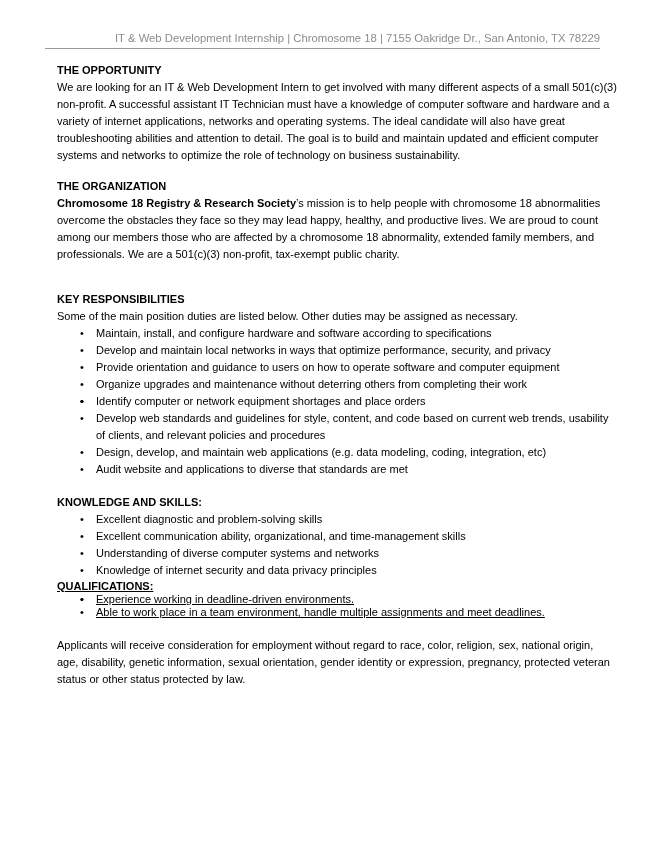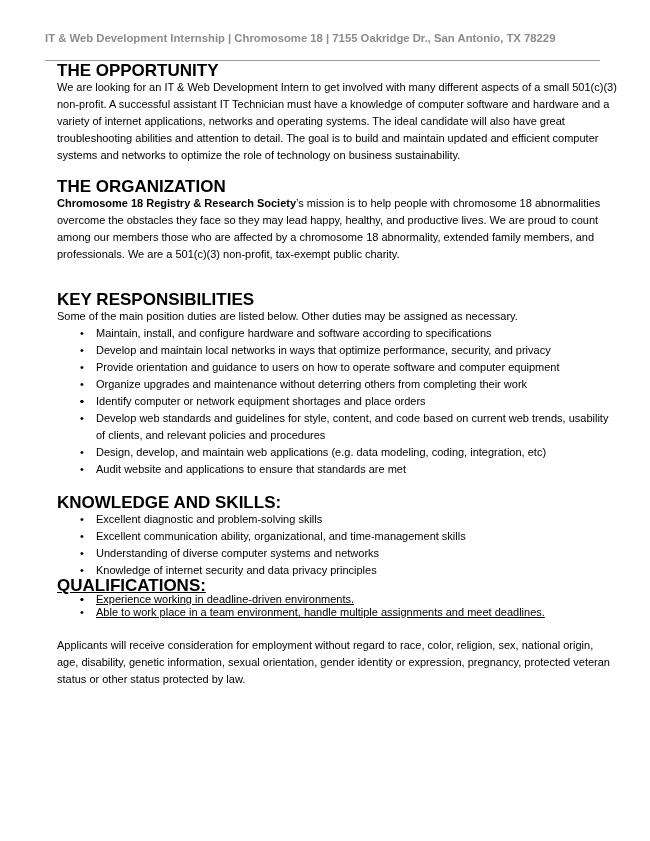--- a/index.html
+++ b/index.html
@@ -2,30 +2,30 @@
 <html><head>
 <meta charset="utf-8">
 <style>
   html, body { margin: 0; padding: 0; background: #ffffff; }
   body {
     width: 650px; height: 841px; position: relative; overflow: hidden;
     font-family: "Liberation Sans", sans-serif; color: #000;
   }
   .page-header {
     position: absolute; left: 45px; top: 32px; width: 555px;
-    text-align: left; font-size: 11.3px; font-weight: bold; color: #8c8c8c;
-    border-bottom: 1px solid #9a9a9a; padding-bottom: 16px; line-height: 12px;
+    text-align: right; font-size: 11.3px; font-weight: normal; color: #8c8c8c;
+    border-bottom: 1px solid #9a9a9a; padding-bottom: 4px; line-height: 12px;
     white-space: nowrap;
   }
   .content {
     position: absolute; left: 57px; top: 62px; width: 560px;
     font-size: 11px; line-height: 17px;
   }
   h2 {
-    font-size: 17px; font-weight: bold; margin: 0; line-height: 17px;
+    font-size: 11px; font-weight: bold; margin: 0; line-height: 17px;
   }
   p { margin: 0; }
   .section { margin-bottom: 14px; }
   .section.org { margin-bottom: 28px; }
   ul { list-style: none; margin: 0; padding: 0; }
   li { position: relative; padding-left: 39px; }
   li .bullet {
     position: absolute; left: 20px; top: 0; width: 10px; text-align: center;
   }
   .skills { margin-bottom: 0; }
@@ -57,21 +57,21 @@
     <ul>
       <li><span class="bullet">•</span><span>Maintain, install, and configure hardware and software according to specifications</span></li>
       <li><span class="bullet">•</span><span>Develop and maintain local networks in ways that optimize performance, security, and privacy</span></li>
       <li><span class="bullet">•</span><span>Provide orientation and guidance to users on how to operate software and computer equipment</span></li>
       <li><span class="bullet">•</span><span>Organize upgrades and maintenance without deterring others from completing their work</span></li>
       <li><span class="bullet">•</span></li>
       <li><span class="bullet">•</span></li>
       <li><span class="bullet">•</span><span>Identify computer or network equipment shortages and place orders</span></li>
       <li><span class="bullet">•</span><span>Develop web standards and guidelines for style, content, and code based on current web trends, usability of clients, and relevant policies and procedures</span></li>
       <li><span class="bullet">•</span><span>Design, develop, and maintain web applications (e.g. data modeling, coding, integration, etc)</span></li>
-      <li><span class="bullet">•</span><span>Audit website and applications to ensure that standards are met</span></li>
+      <li><span class="bullet">•</span><span>Audit website and applications to diverse that standards are met</span></li>
     </ul>
   </div>
 
   <div class="section skills">
     <h2>KNOWLEDGE AND SKILLS:</h2>
     <ul>
       <li><span class="bullet">•</span><span>Excellent diagnostic and problem-solving skills</span></li>
       <li><span class="bullet">•</span><span>Excellent communication ability, organizational, and time-management skills</span></li>
       <li><span class="bullet">•</span><span>Understanding of diverse computer systems and networks</span></li>
       <li><span class="bullet">•</span><span>Knowledge of internet security and data privacy principles</span></li>

